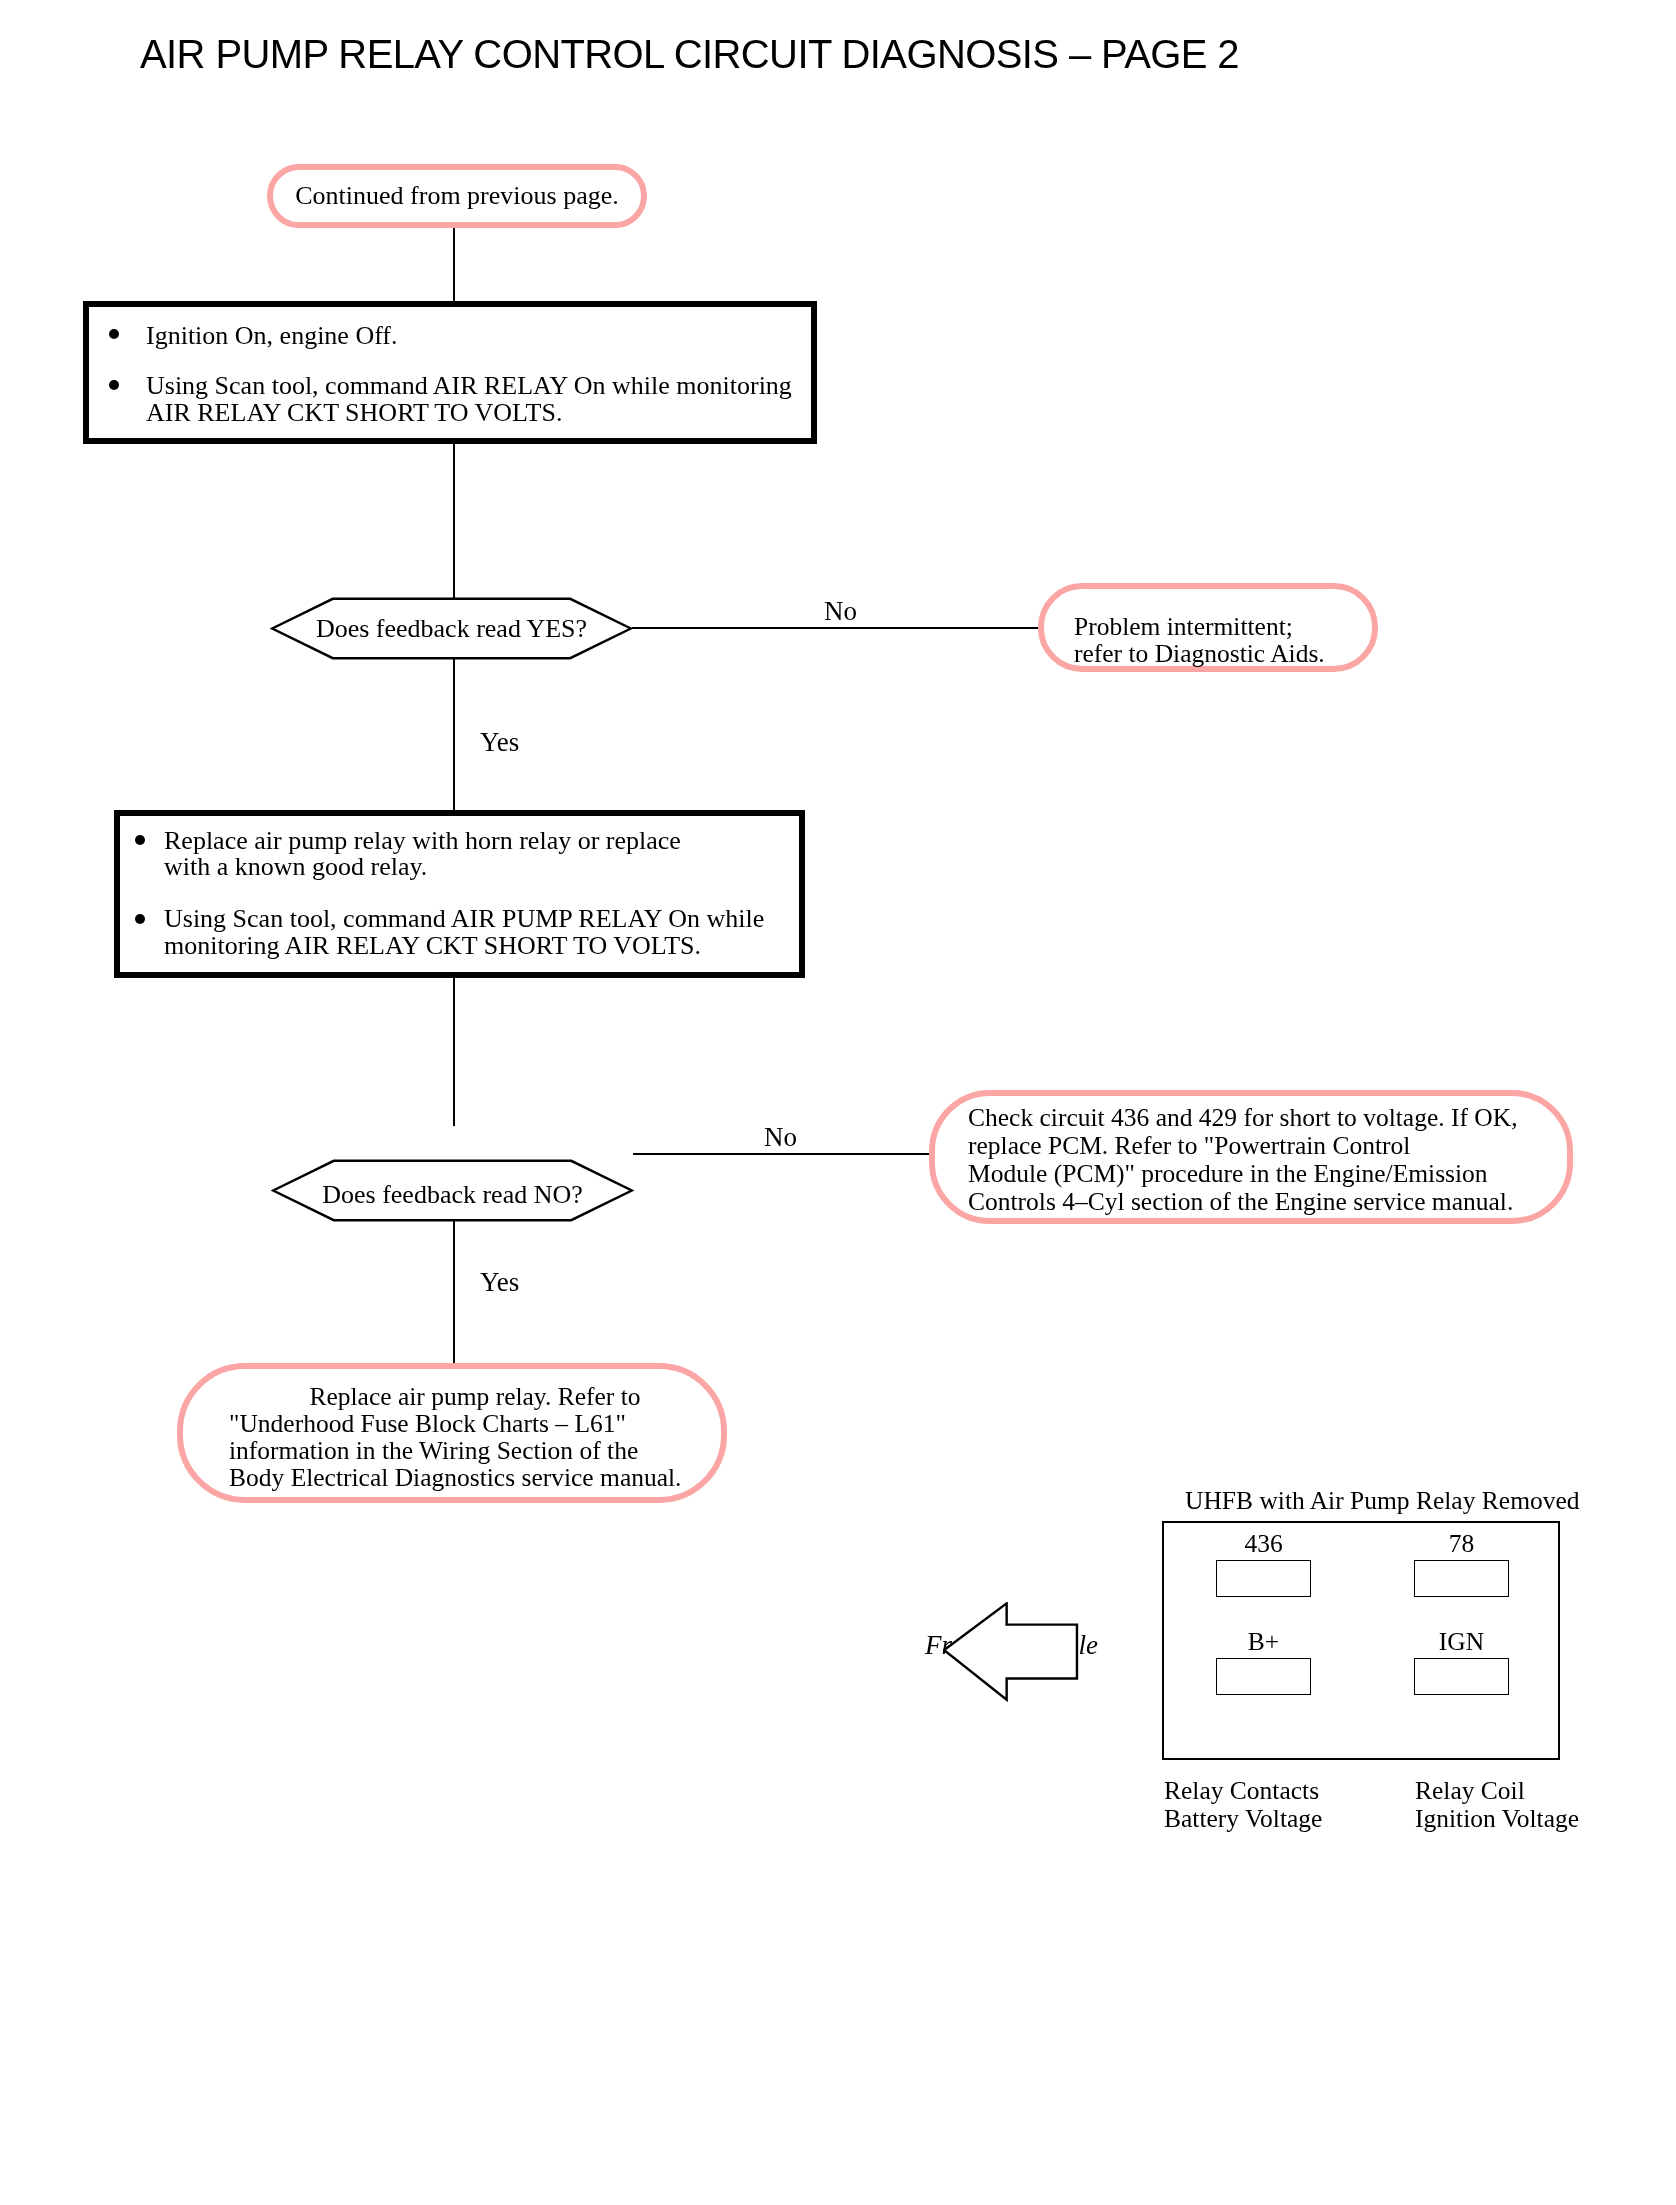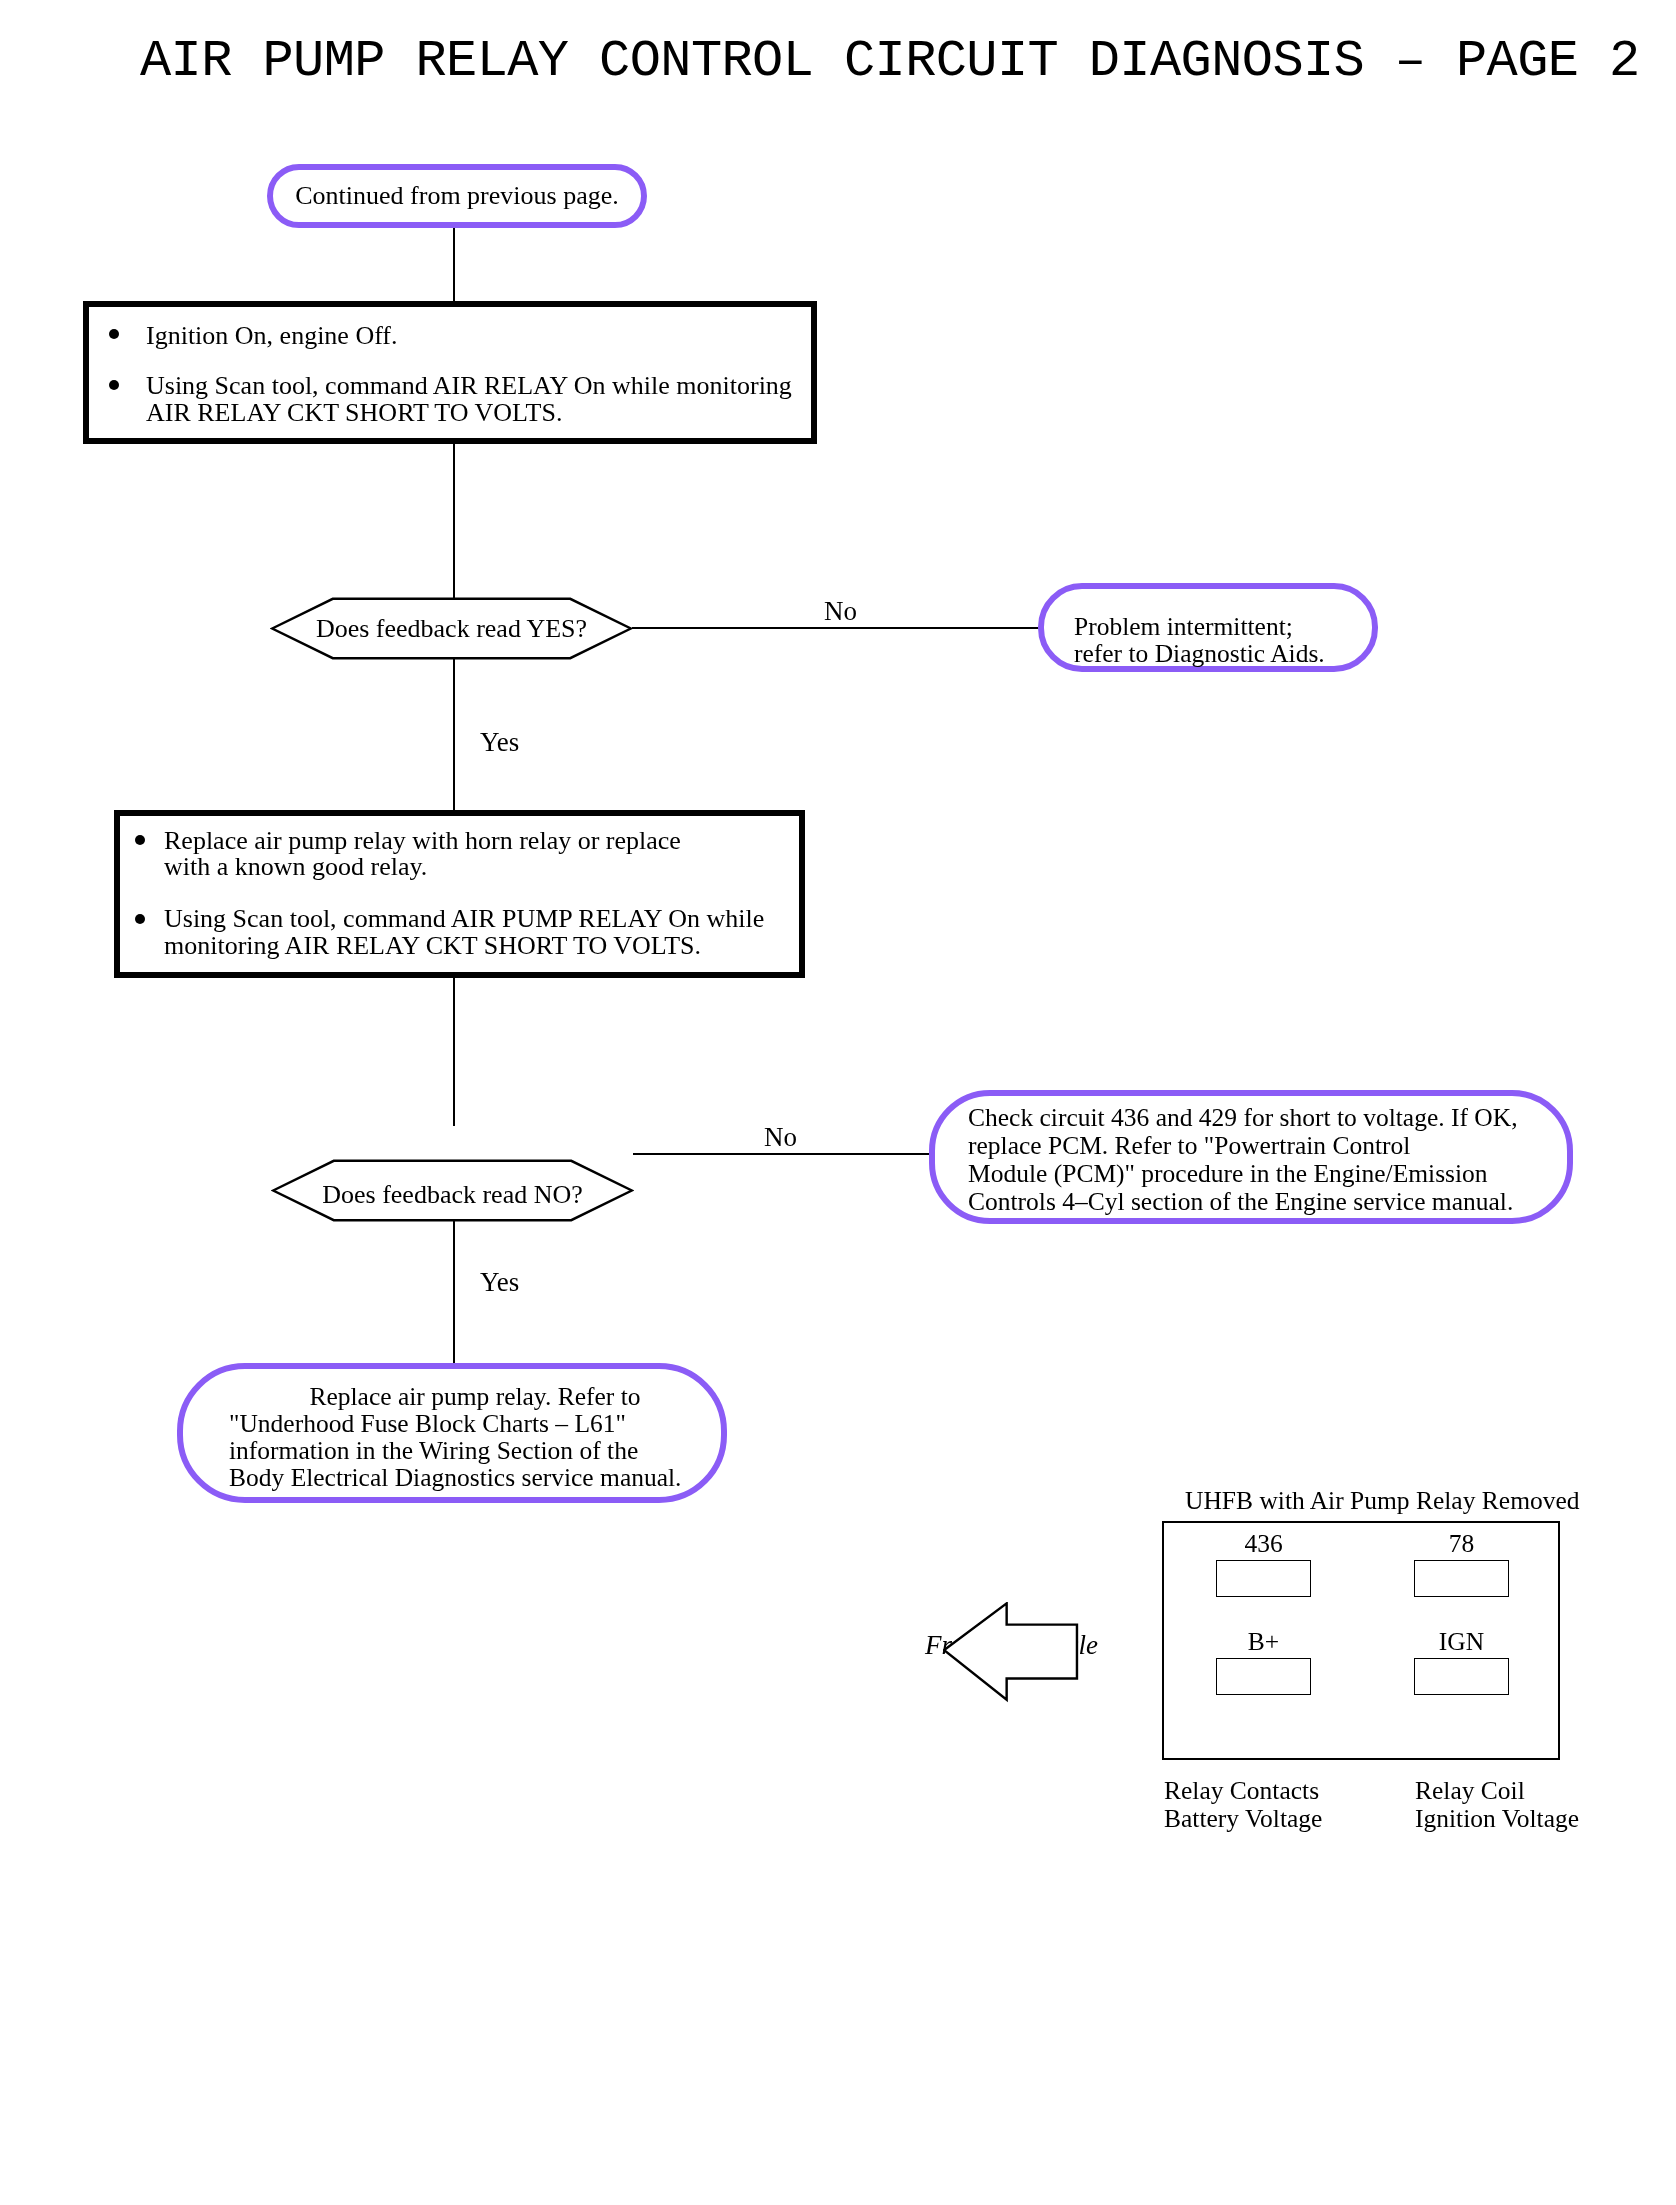--- a/index.html
+++ b/index.html
@@ -1,24 +1,24 @@
 <!DOCTYPE html>
 <html style="font-size:9.7px"><head>
 <meta charset="utf-8">
 <style>
   html,body{margin:0;padding:0;background:#ffffff;}
   #page{position:relative;width:1676px;height:2205px;background:#ffffff;
         font-family:"Liberation Serif", serif;color:#000;overflow:hidden;}
   .title{position:absolute;left:140px;top:32px;
-         font-family:Liberation Mono, monospace;font-size:52px;
+         font-family:Liberation Sans, sans-serif;font-size:40px;
          letter-spacing:-0.6px;white-space:nowrap;}
   .t{position:absolute;font-size:26px;line-height:1.05;white-space:nowrap;}
   .t42{position:absolute;font-size:25.5px;line-height:27px;white-space:nowrap;}
   .lbl{position:absolute;font-size:27px;white-space:nowrap;}
-  .stadium{position:absolute;background:#fff;border:6px solid #8b5cf6;box-sizing:border-box;}
+  .stadium{position:absolute;background:#fff;border:6px solid #fca5a5;box-sizing:border-box;}
   .rectbox{position:absolute;background:#fff;border:6.7px solid #000;box-sizing:border-box;}
   .vline{position:absolute;width:1.8px;background:#000;}
   .hline{position:absolute;height:1.8px;background:#000;}
   .bullet{position:absolute;width:10.3px;height:10.3px;border-radius:50%;background:#000;}
   .hexwrap{position:absolute;}
   .hexwrap svg{position:absolute;left:0;top:0;}
   .hextext{position:absolute;left:0;top:0;width:100%;height:100%;
            display:flex;align-items:center;justify-content:center;font-size:26px;}
   .center-flex{display:flex;align-items:center;justify-content:center;width:100%;height:100%;}
   .pinrect{position:absolute;background:#fff;border:1.8px solid #000;box-sizing:border-box;}

